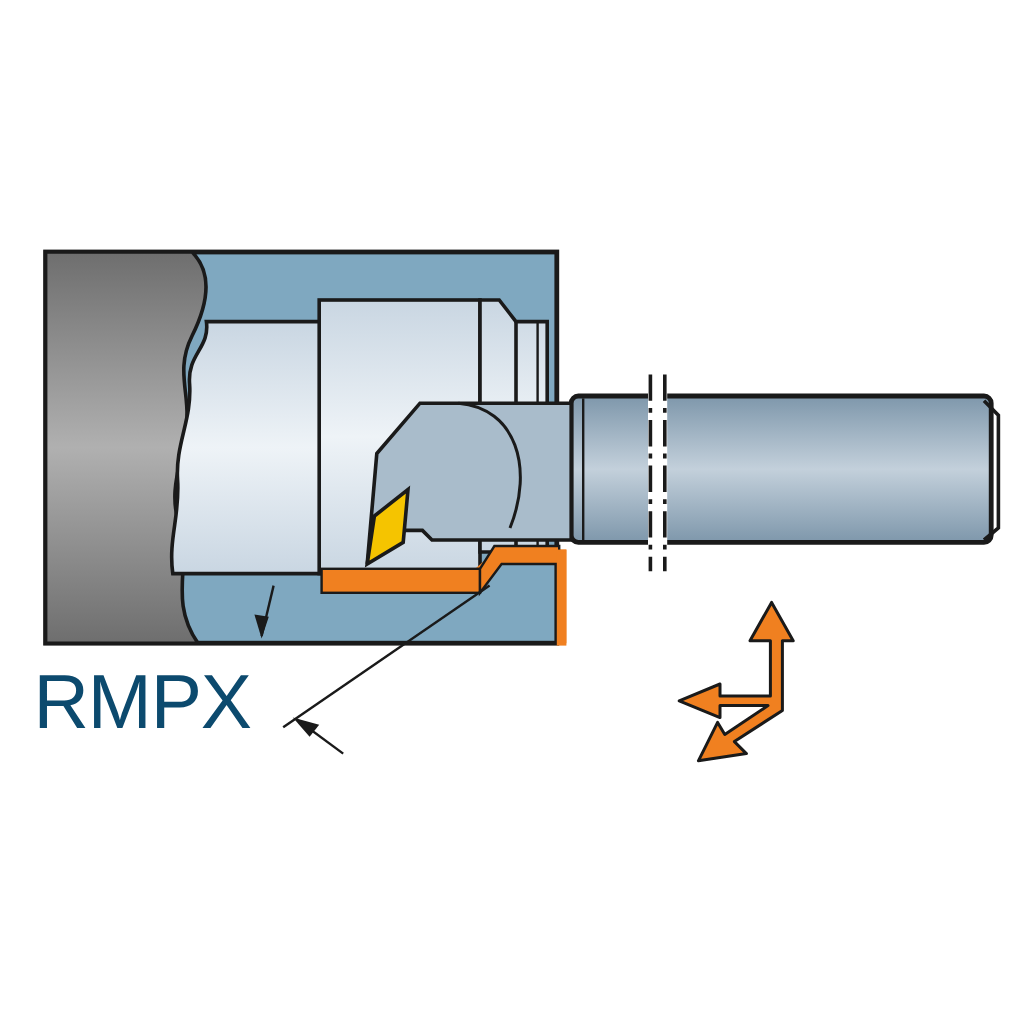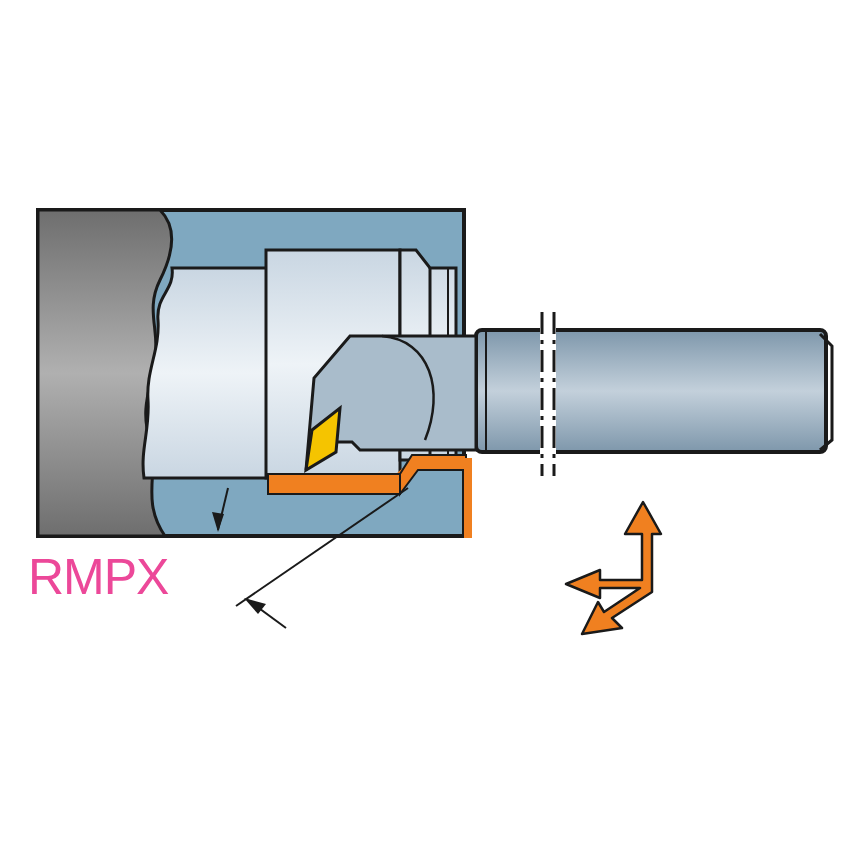--- a/index.html
+++ b/index.html
@@ -1,18 +1,18 @@
 <!DOCTYPE html>
 <html><head>
 <meta charset="utf-8">
 <style>
   html,body{margin:0;padding:0;background:#ffffff;}
   body{width:854px;height:854px;position:relative;overflow:hidden;font-family:"Liberation Sans",sans-serif;}
   svg{position:absolute;left:0;top:0;}
-  .label{position:absolute;left:28px;top:548px;font-size:50px;font-weight:normal;color:#ec4899;letter-spacing:-1px;font-family:"Liberation Sans",sans-serif;text-align:center;}
+  .label{position:absolute;left:28px;top:548px;font-size:64px;font-weight:normal;color:#0c4a6e;letter-spacing:-1px;font-family:"Liberation Sans",sans-serif;text-align:center;}
 </style>
 </head>
 <body>
 
 <svg width="854" height="854" viewBox="0 0 854 854">
   <defs>
     <linearGradient id="chuckG" x1="0" y1="0" x2="0" y2="1">
       <stop offset="0" stop-color="#6e6e6e"></stop>
       <stop offset="0.5" stop-color="#b0b0b0"></stop>
       <stop offset="1" stop-color="#6e6e6e"></stop>

